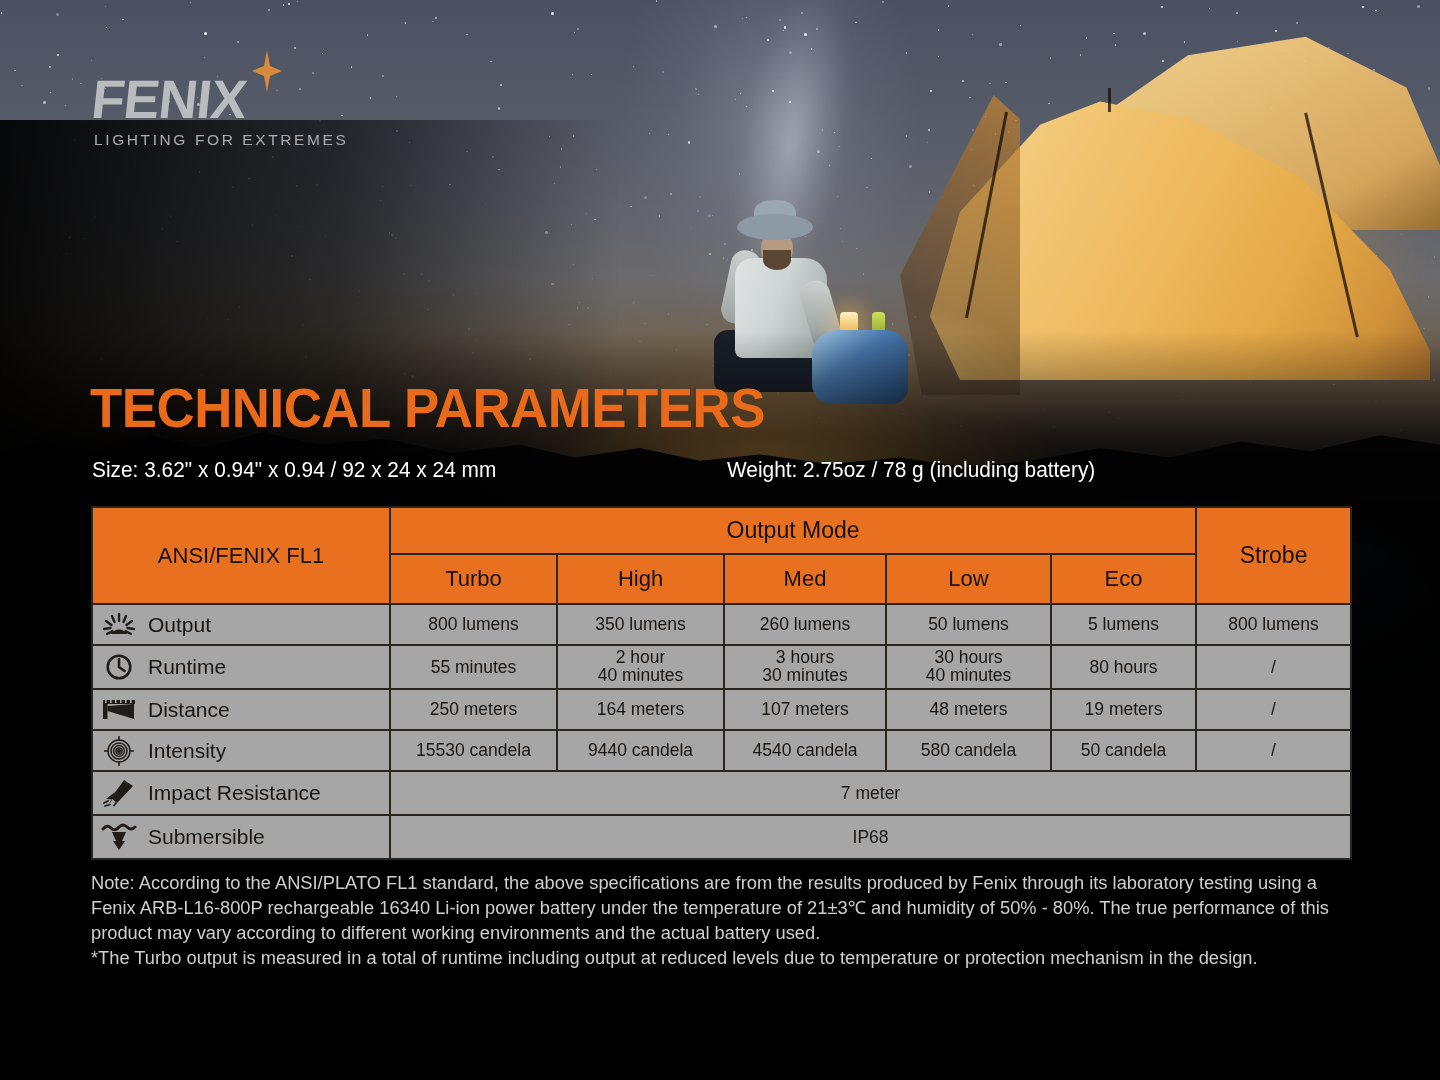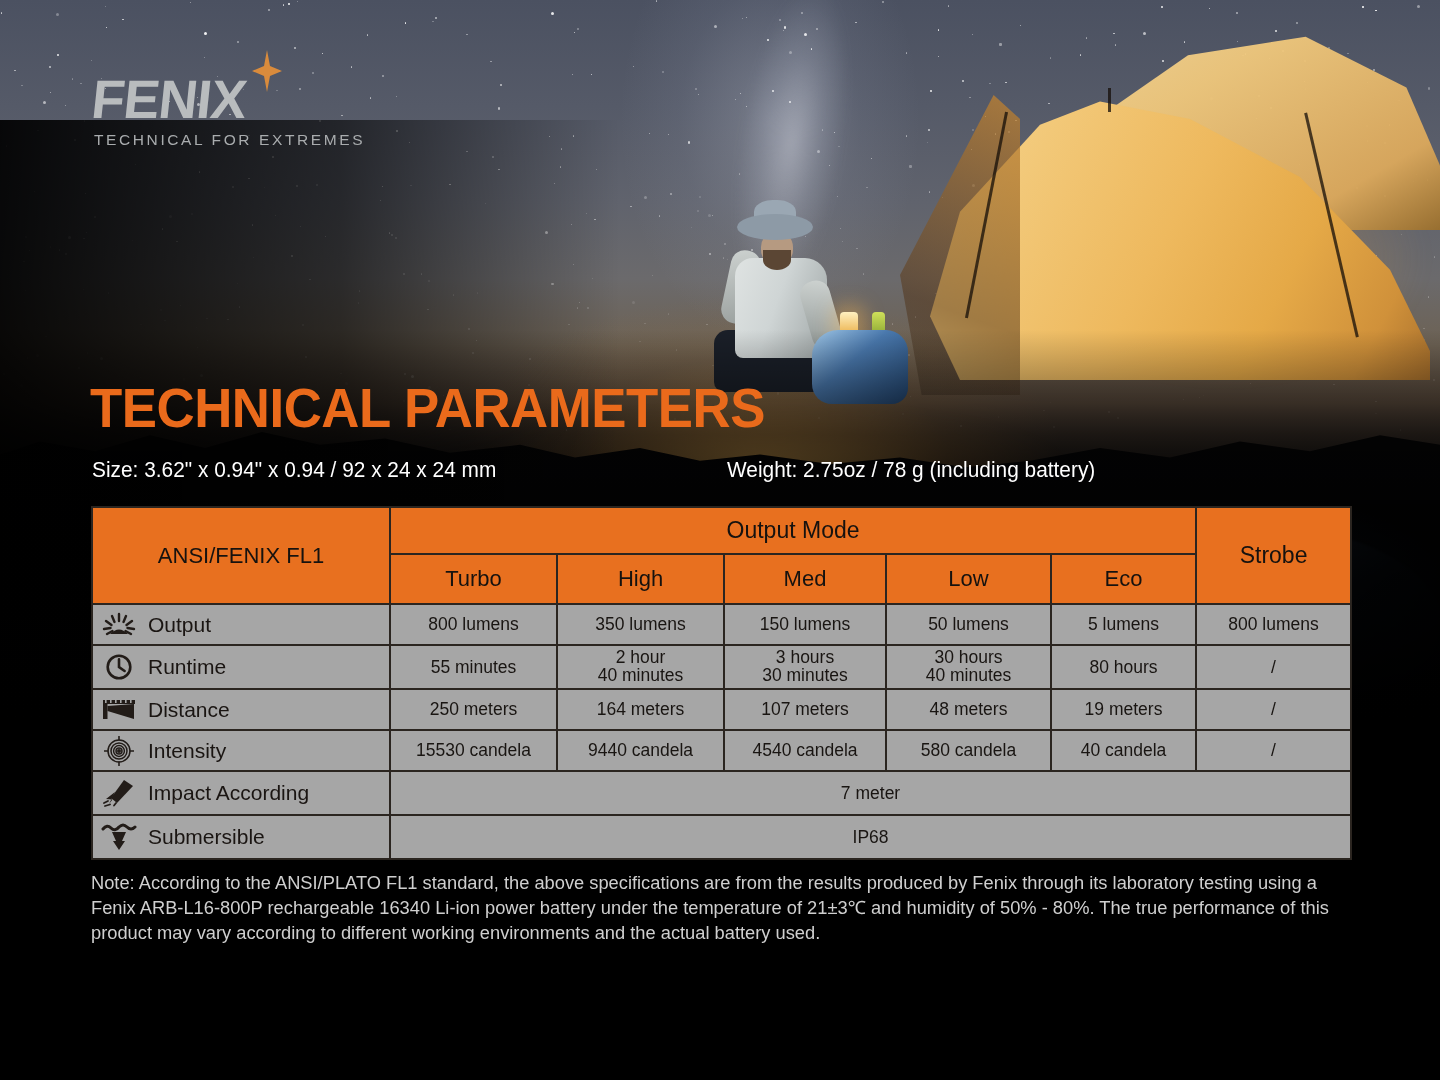--- a/index.html
+++ b/index.html
@@ -780,21 +780,21 @@
   <div class="backpack"></div>
   <div class="scrim"></div>
   <div class="scrim-left"></div>
 </div>
 
 <div id="logo">
   <div style="position:relative;">
     <span class="logo-word">FENIX</span>
     <span class="logo-star"></span>
   </div>
-  <div class="logo-tag">TECHNICAL FOR EXTREMES</div>
+  <div class="logo-tag">LIGHTING FOR EXTREMES</div>
 </div>
 
 <div id="content">
 
   <div id="title">TECHNICAL PARAMETERS</div>
 
   <div class="specline" id="spec-size">Size: 3.62" x 0.94" x 0.94 / 92 x 24 x 24 mm</div>
   <div class="specline" id="spec-weight">Weight: 2.75oz / 78 g (including battery)</div>
 
   <table id="spec-table">
@@ -839,21 +839,21 @@
                     <path d="M29 22 L23.5 19"></path>
     </g>
     <path d="M8 22 Q17 13 26 22 Z" fill="#221c18"></path>
   </svg>
               </span>
               <span class="txt">Output</span>
             </div>
           </td>
           <td class="cell">800 lumens</td>
           <td class="cell">350 lumens</td>
-          <td class="cell">150 lumens</td>
+          <td class="cell">260 lumens</td>
           <td class="cell">50 lumens</td>
           <td class="cell">5 lumens</td>
           <td class="cell">800 lumens</td>
         </tr>
         <tr>
           <td class="rowlabel tall">
             <div class="inner">
               <span class="ico">
                 <svg width="28" height="28" viewBox="0 0 28 28">
     <circle cx="14" cy="14" r="11.3" fill="none" stroke="#221c18" stroke-width="2.6"></circle>
@@ -933,38 +933,38 @@
     </g>
   </svg>
               </span>
               <span class="txt">Intensity</span>
             </div>
           </td>
           <td class="cell">15530 candela</td>
           <td class="cell">9440 candela</td>
           <td class="cell">4540 candela</td>
           <td class="cell">580 candela</td>
-          <td class="cell">40 candela</td>
+          <td class="cell">50 candela</td>
           <td class="cell">/</td>
         </tr>
         <tr>
           <td class="rowlabel tall">
             <div class="inner">
               <span class="ico">
                 <svg width="34" height="28" viewBox="0 0 34 28">
     <path d="M22 1 L31 7 L15 24 L9 19 Z" fill="#221c18"></path>
     <path d="M13 13 L4 20 L10.5 20.5 L7 25 Z" fill="#221c18"></path>
     <g stroke="#221c18" stroke-width="1.8" stroke-linecap="round">
       <path d="M2 24 L6 22"></path>
                     <path d="M3 27 L8 25.5"></path>
                     <path d="M12 26.5 L14 24"></path>
     </g>
   </svg>
               </span>
-              <span class="txt">Impact According</span>
+              <span class="txt">Impact Resistance</span>
             </div>
           </td>
           <td class="cell tall" colspan="6">7 meter</td>
         </tr>
         <tr>
           <td class="rowlabel tall">
             <div class="inner">
               <span class="ico">
                 <svg width="36" height="28" viewBox="0 0 36 28">
     <path d="M2 6 Q6 1 10 5 Q14 9 18 4 Q22 0 26 4 Q30 8 34 4" fill="none" stroke="#221c18" stroke-width="3" stroke-linecap="round"></path>
@@ -974,15 +974,16 @@
               <span class="txt">Submersible</span>
             </div>
           </td>
           <td class="cell tall" colspan="6">IP68</td>
         </tr>
       </tbody>
   </table>
 
   <div id="note">
     <p>Note: According to the ANSI/PLATO FL1 standard, the above specifications are from the results produced by Fenix through its laboratory testing using a Fenix ARB-L16-800P rechargeable 16340 Li-ion power battery under the temperature of 21±3℃ and humidity of 50% - 80%. The true performance of this product may vary according to different working environments and the actual battery used.</p>
+    <p>*The Turbo output is measured in a total of runtime including output at reduced levels due to temperature or protection mechanism in the design.</p>
   </div>
 
 </div>
 
 </body></html>

